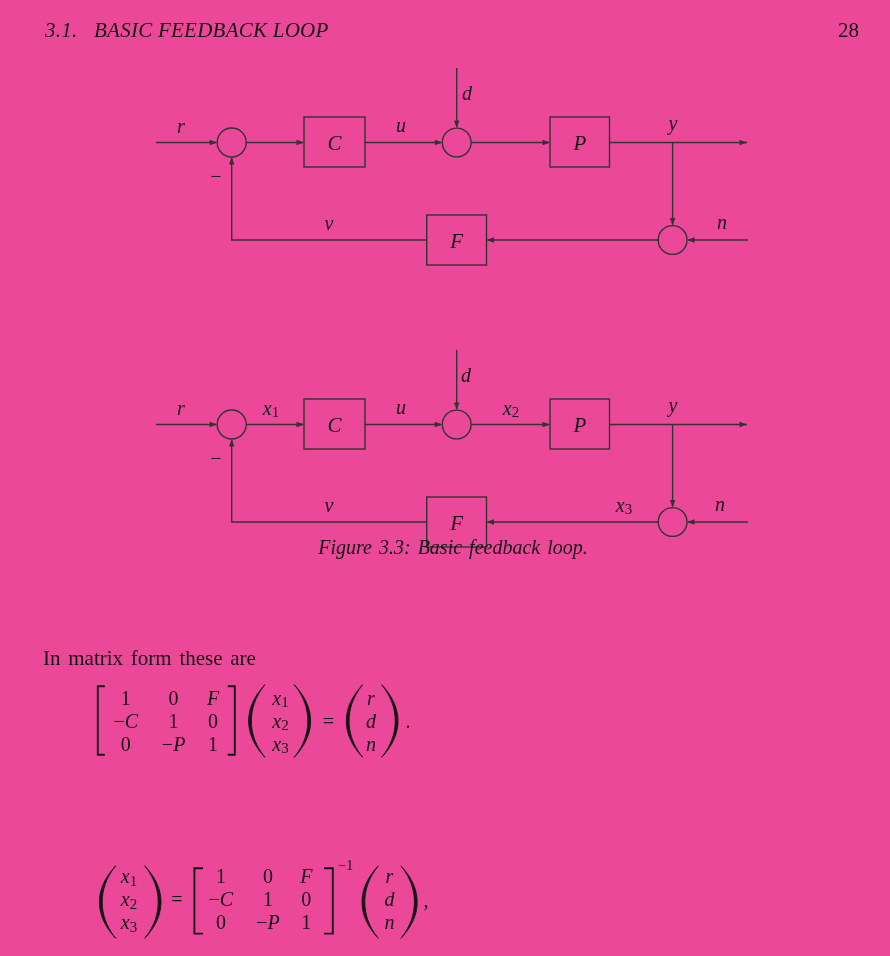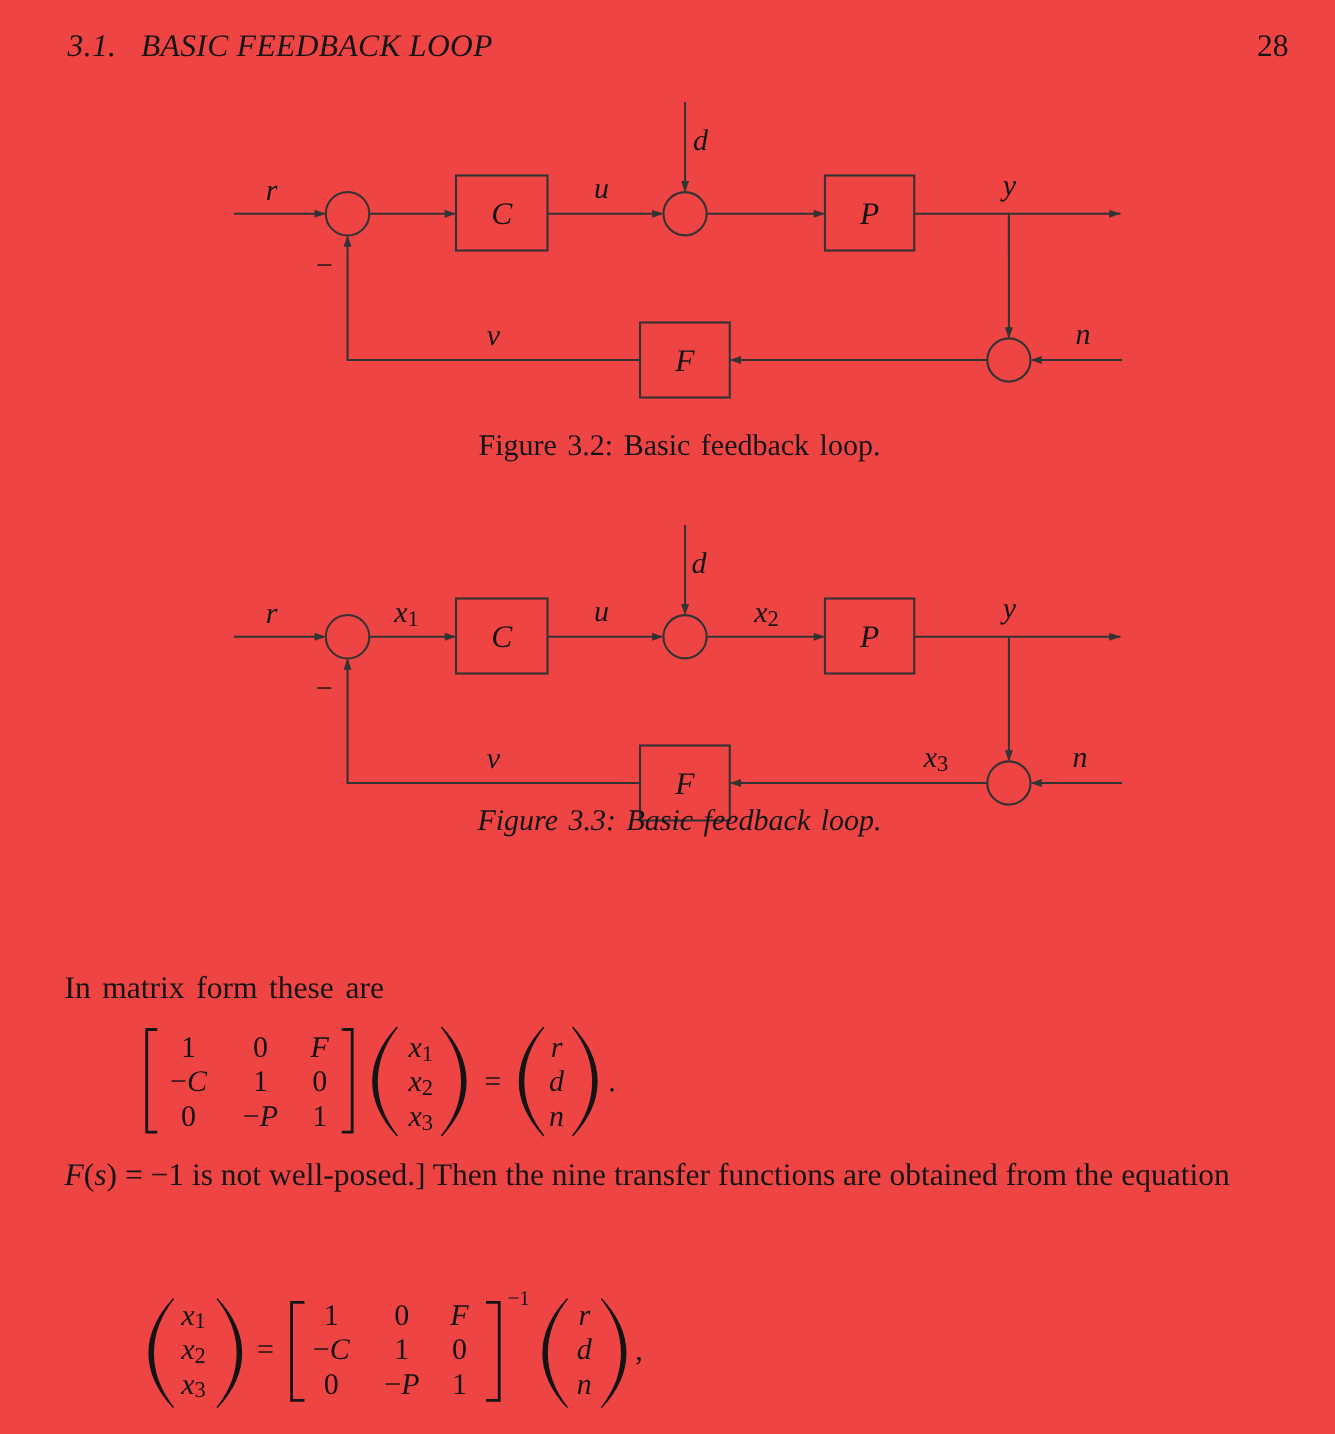--- a/index.html
+++ b/index.html
@@ -1,16 +1,16 @@
 <!DOCTYPE html>
 <html><head>
 <meta charset="utf-8">
 <style>
   html,body{margin:0;padding:0;background:#fff;}
-  #page{position:relative;width:890px;height:956px;background:#ef4444;overflow:hidden;
+  #page{position:relative;width:890px;height:956px;background:#ec4899;overflow:hidden;
         font-family:"Liberation Serif", serif;color:#141414;}
   .abs{position:absolute;}
   .it{font-style:italic;}
   svg text{font-family:"Liberation Serif", serif;fill:#141414;}
   .cap{position:absolute;left:45px;width:816px;text-align:center;font-size:20px;word-spacing:2px;}
 </style>
 </head>
 <body>
 <div id="page">
 
@@ -54,21 +54,20 @@
       <text x="467" y="100">d</text>
       <text x="673" y="130">y</text>
       <text x="329" y="230">v</text>
       <text x="722" y="229">n</text>
       <text x="216" y="183">−</text>
       <text x="334.5" y="149.5" font-size="21">C</text>
       <text x="579.8" y="149.5" font-size="21">P</text>
       <text x="456.6" y="247.5" font-size="21">F</text>
     </g>
   </svg>
-  <div class="cap" style="top:286px;">Figure 3.2: Basic feedback loop.</div>
 
   <svg class="abs" style="left:0;top:340px;" width="890" height="222" viewBox="0 340 890 222">
     <g stroke="#333" stroke-width="1.4" fill="none">
       <line x1="156" y1="424.5" x2="216" y2="424.5"></line>
       <circle cx="231.7" cy="424.5" r="14.5"></circle>
       <line x1="246.2" y1="424.5" x2="303" y2="424.5"></line>
       <rect x="304" y="399" width="61" height="50"></rect>
       <line x1="365" y1="424.5" x2="441" y2="424.5"></line>
       <circle cx="456.7" cy="424.5" r="14.4"></circle>
       <line x1="456.7" y1="350" x2="456.7" y2="409"></line>
@@ -143,21 +142,20 @@
       <text x="280.5" y="750.5" font-style="italic">x<tspan font-size="15" dy="2.5" font-style="normal">3</tspan></text>
       <text x="328.5" y="727.5">=</text>
       <text x="371" y="704.5" font-style="italic">r</text>
       <text x="371" y="727.5" font-style="italic">d</text>
       <text x="371" y="750.5" font-style="italic">n</text>
       <text x="408" y="727.5">.</text>
     </g>
   </svg>
 
   <div class="abs" style="left:43px;top:770.5px;width:816px;font-size:21px;line-height:24px;">
-    <div><i>F</i>(<i>s</i>) = −1 is not well-posed.] Then the nine transfer functions are obtained from the equation</div>
   </div>
 
   <svg class="abs" style="left:0;top:855px;" width="890" height="101" viewBox="0 855 890 101">
     <g stroke="#141414" stroke-width="1.9" fill="none">
       <path d="M203,868.2 H194.4 V933.6 H203"></path>
       <path d="M324,868.2 H332.8 V933.6 H324"></path>
     </g>
     <g fill="#141414" stroke="#141414" stroke-width="0.9">
       <use href="#pl" transform="translate(99.4,865.8)"></use>
       <use href="#pl" transform="translate(161,865.8) scale(-1,1)"></use>

